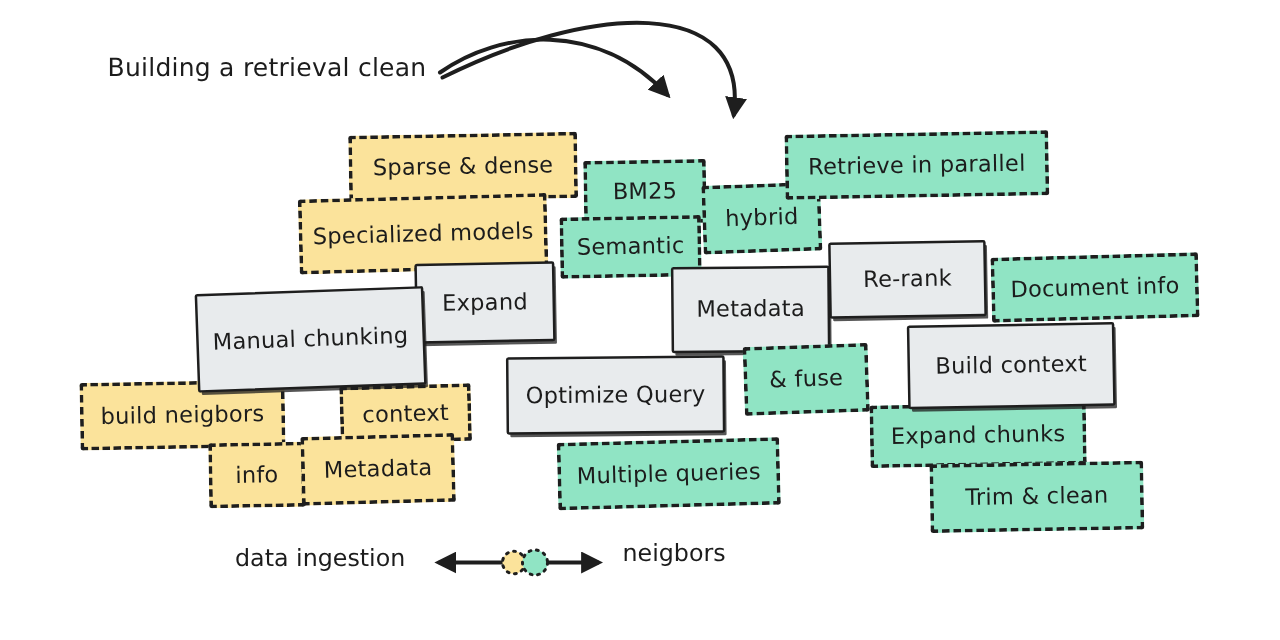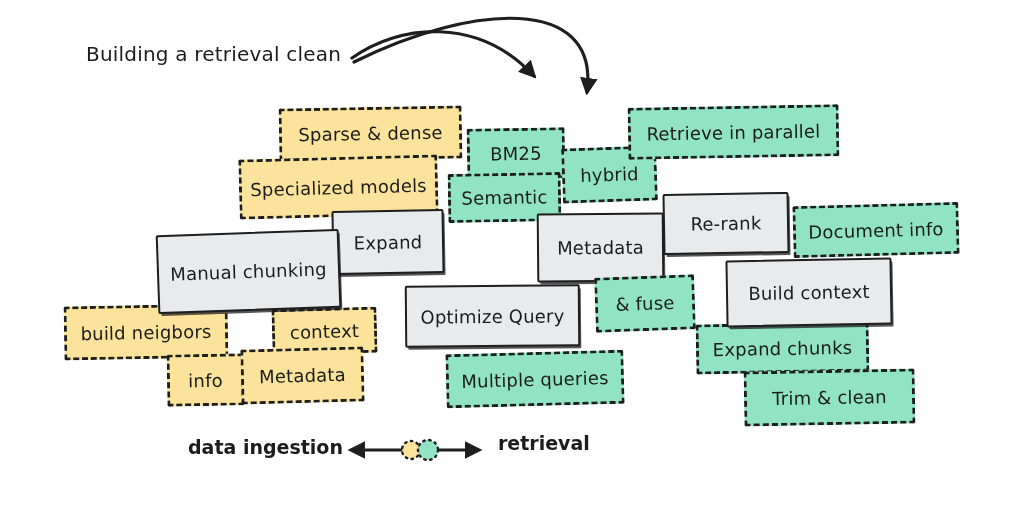--- a/index.html
+++ b/index.html
@@ -16,21 +16,21 @@
   }
   .node{
     position:absolute;display:flex;align-items:center;justify-content:center;
     font-size:18px;white-space:nowrap;box-sizing:border-box;letter-spacing:0.2px;
   }
   .node--sticky{border:3px dashed #1e1e1e;border-radius:2px;}
   .node--process{
     border:2.5px solid #1e1e1e;border-radius:2px;
     box-shadow:2px 3px 0 -1px rgba(30,30,30,0.75);
   }
-  .legend-label{position:absolute;font-size:19px;white-space:nowrap;font-weight:bold;}
+  .legend-label{position:absolute;font-size:19px;white-space:nowrap;}
   .legend-label--left{left:188px;top:436px;}
   .legend-label--right{left:498px;top:432px;}
 </style>
 </head>
 <body>
 
 <div class="canvas">
 
   <div class="title">Building a retrieval clean</div>
 
@@ -112,15 +112,15 @@
       </div>
       <div class="node node--process" style="left: 726px; top: 259px; width: 166px; height: 67px; transform: rotate(-1deg); background: rgb(232, 235, 237);">
         <span>Build context</span>
       </div>
       <div class="node node--sticky" style="left: 595px; top: 276px; width: 100px; height: 55px; transform: rotate(-2deg); background: rgb(144, 228, 196);">
         <span>&amp; fuse</span>
       </div>
     </div>
 
   <div class="legend-label legend-label--left">data ingestion</div>
-  <div class="legend-label legend-label--right">retrieval</div>
+  <div class="legend-label legend-label--right">neigbors</div>
 
 </div>
 
 </body></html>

